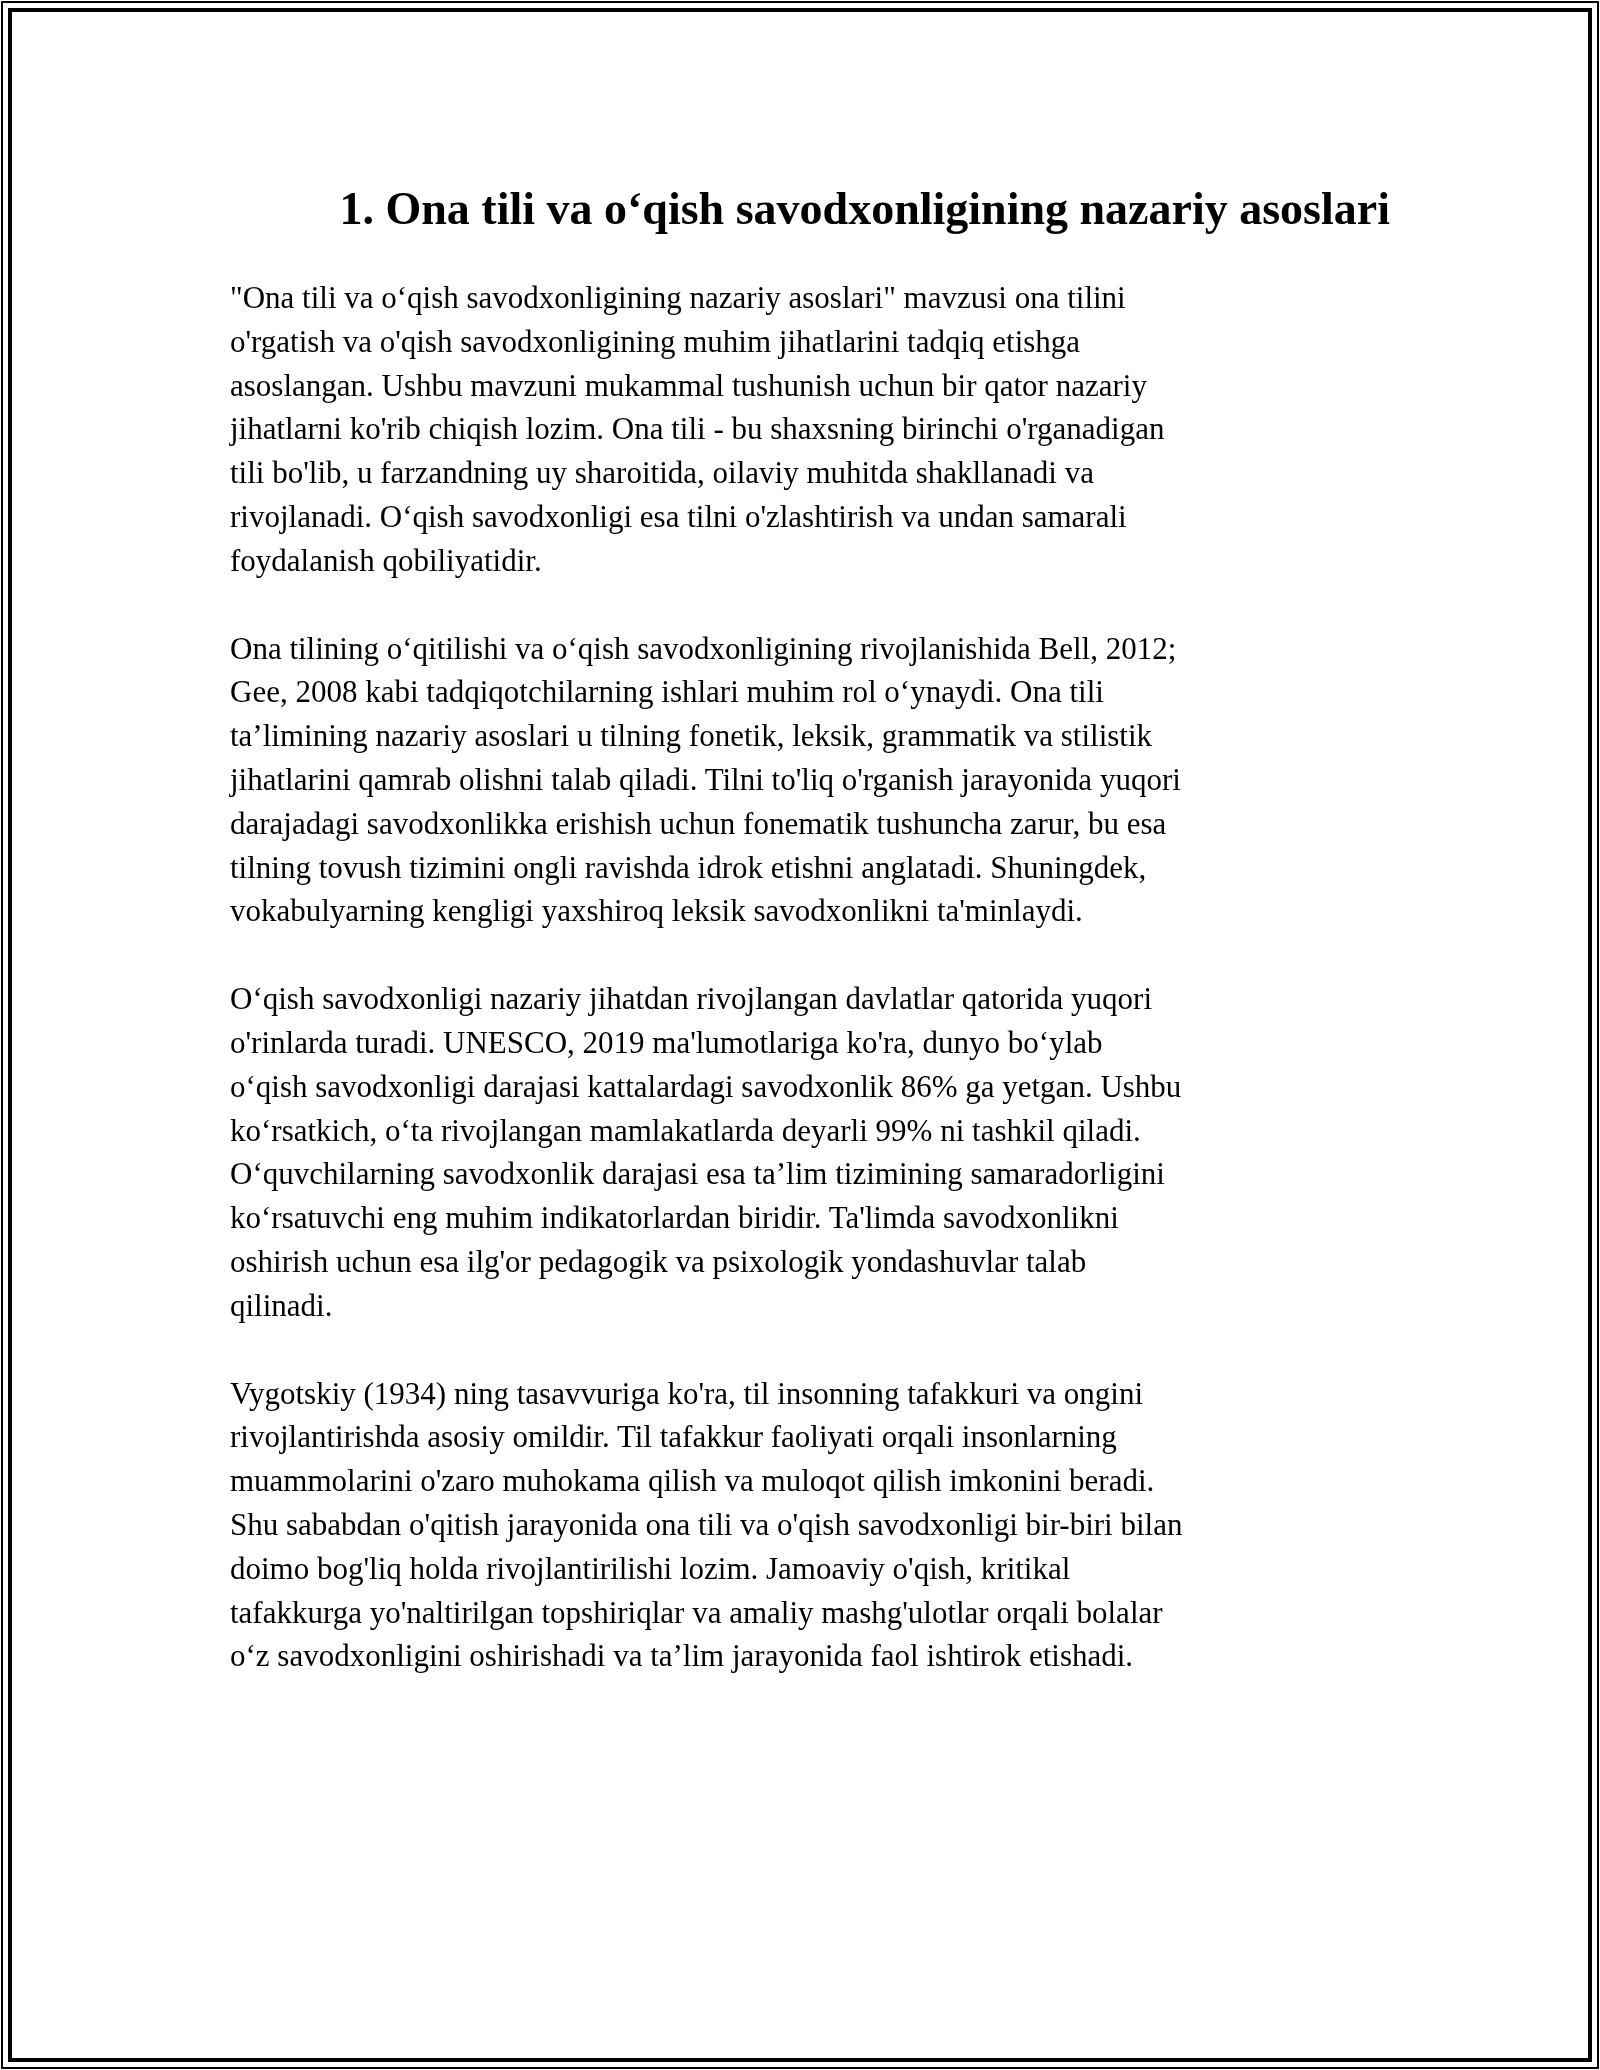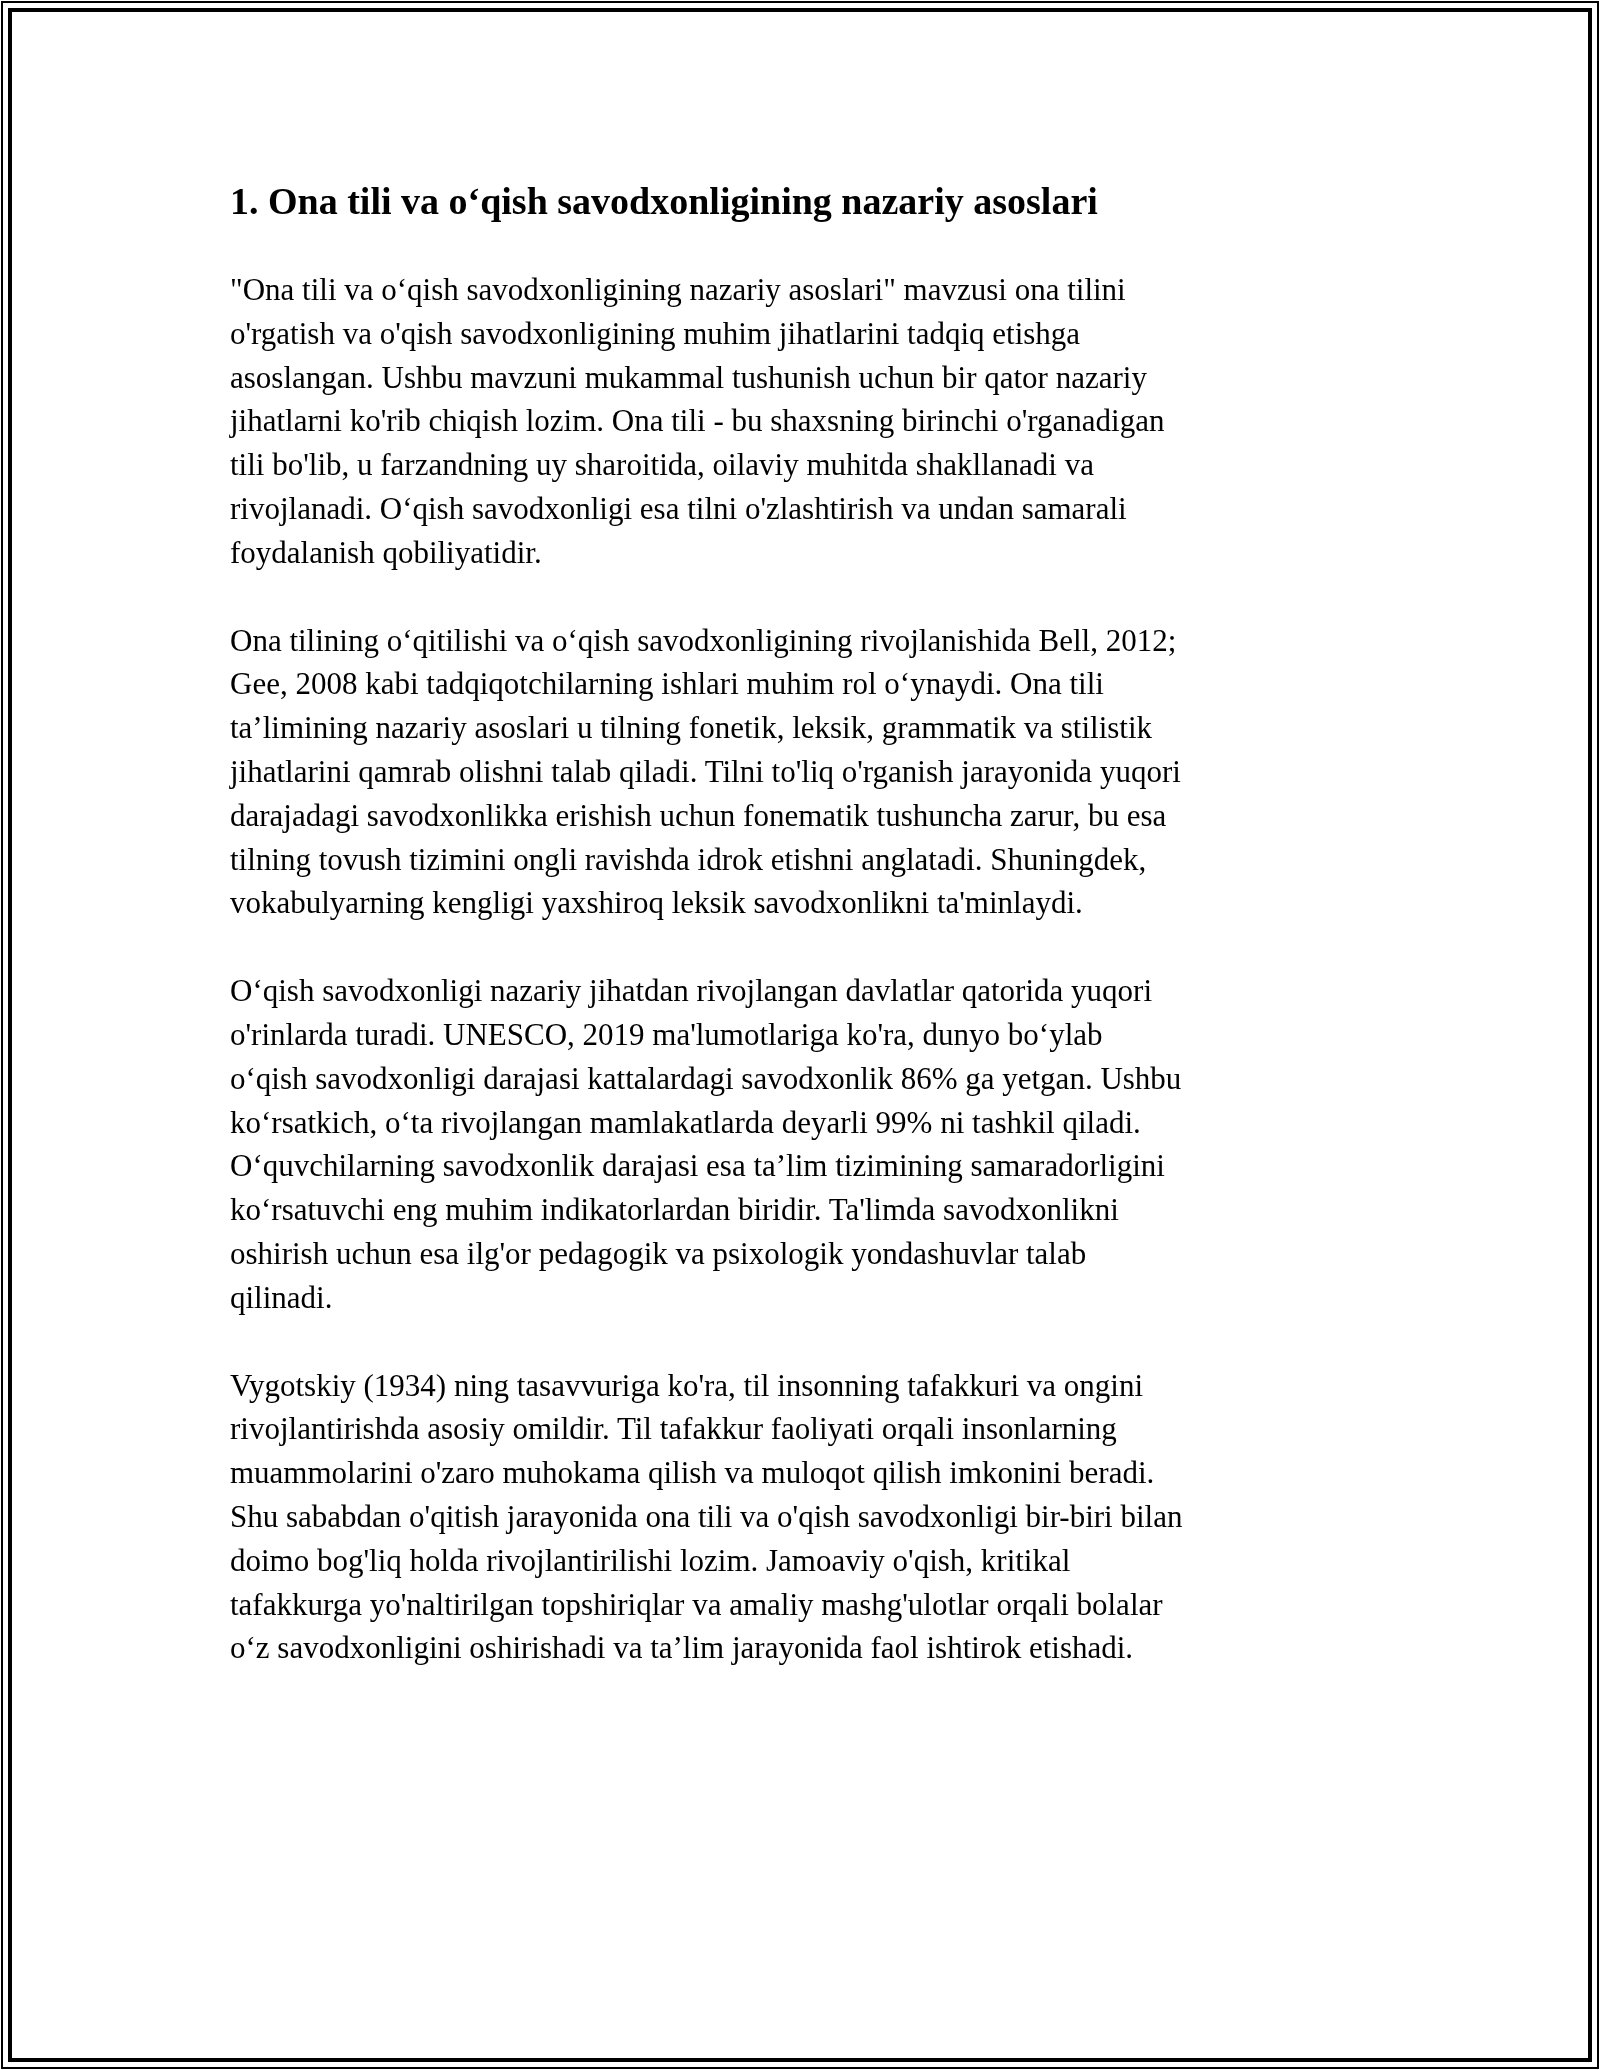--- a/index.html
+++ b/index.html
@@ -25,26 +25,27 @@
     border: 4px solid #000000;
     pointer-events: none;
   }
   .content {
     position: absolute;
     left: 230px;
     top: 178px;
     width: 1160px;
   }
   .doc-title {
-    font-size: 38px;
+    font-size: 46px;
     font-weight: bold;
     line-height: 46px;
     letter-spacing: 0px;
-    margin: 0 0 44px 0;
+    margin: 8px 0 44px 0;
     white-space: pre;
+    text-align: right;
   }
   .doc-paragraph {
     font-size: 31px;
     line-height: 43.8px;
     white-space: pre;
     margin: 0 0 44px 0;
   }
 </style>
 </head>
 <body>

